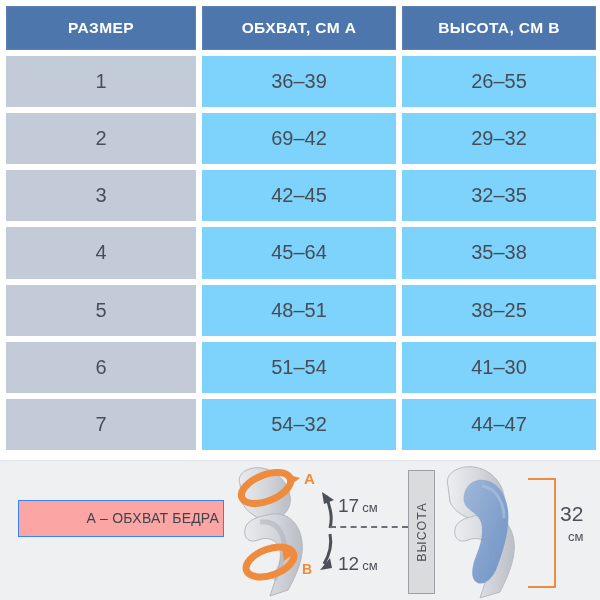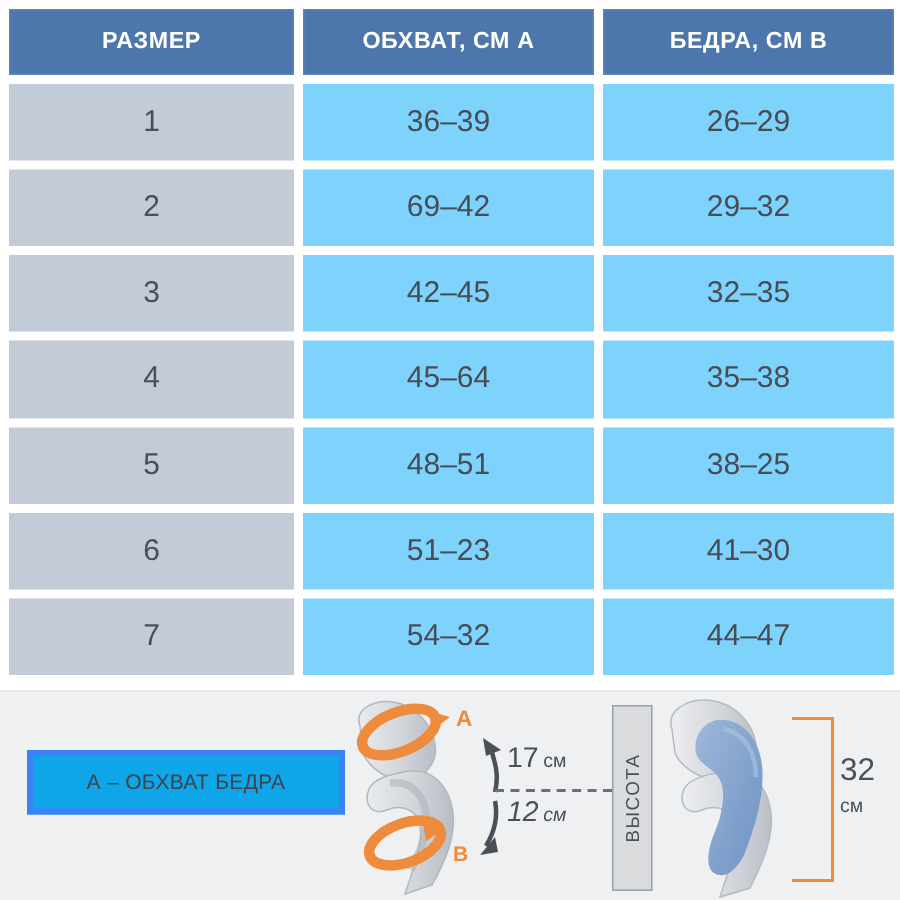--- a/index.html
+++ b/index.html
@@ -80,23 +80,23 @@
     border-top: 1px solid #e2e5e8;
   }
 
   
   .legend-box {
     position: absolute;
     left: 18px;
     top: 500px;
     width: 196px;
     padding: 7px 4px 8px 4px;
-    background: #0ea5e9;
-    border: 4px solid #3b82f6;
-    text-align: center;
+    background: #fca5a5;
+    border: 1px solid #3b82f6;
+    text-align: right;
     color: #3f444b;
     font-size: 14px;
     line-height: 1.45;
     letter-spacing: 0.2px;
   }
 
   
   .diagram-ab {
     position: absolute;
     left: 230px;
@@ -171,47 +171,48 @@
     height: 106px;
     border: 2px solid #ef8b3c;
     border-left: none;
   }
   .meas-32 {
     position: absolute;
     left: 560px;
     top: 500px;
     color: #4b5058;
     line-height: 1.35;
+    text-align: right;
   }
   .meas-32 .big { font-size: 21px; display: block; }
   .meas-32 .unit { font-size: 13px; display: block; }
 </style>
 </head>
 <body>
 
 <div id="root">
 
   <table class="size-table">
     <colgroup>
       <col class="col-size">
         <col class="col-a">
         <col class="col-b">
     </colgroup>
     <thead>
       <tr>
         <th class="hdr-cell">РАЗМЕР</th>
         <th class="hdr-cell">ОБХВАТ, СМ A</th>
-        <th class="hdr-cell">БЕДРА, СМ B</th>
+        <th class="hdr-cell">ВЫСОТА, СМ B</th>
       </tr>
     </thead>
     <tbody>
       <tr>
         <td class="cell-size">1</td>
         <td class="cell-val">36–39</td>
-        <td class="cell-val">26–29</td>
+        <td class="cell-val">26–55</td>
       </tr>
       <tr>
         <td class="cell-size">2</td>
         <td class="cell-val">69–42</td>
         <td class="cell-val">29–32</td>
       </tr>
       <tr>
         <td class="cell-size">3</td>
         <td class="cell-val">42–45</td>
         <td class="cell-val">32–35</td>
@@ -221,21 +222,21 @@
         <td class="cell-val">45–64</td>
         <td class="cell-val">35–38</td>
       </tr>
       <tr>
         <td class="cell-size">5</td>
         <td class="cell-val">48–51</td>
         <td class="cell-val">38–25</td>
       </tr>
       <tr>
         <td class="cell-size">6</td>
-        <td class="cell-val">51–23</td>
+        <td class="cell-val">51–54</td>
         <td class="cell-val">41–30</td>
       </tr>
       <tr>
         <td class="cell-size">7</td>
         <td class="cell-val">54–32</td>
         <td class="cell-val">44–47</td>
       </tr>
     </tbody>
   </table>
 
@@ -279,21 +280,21 @@
       <polygon points="90,108 100,96 102,106" fill="#4b5058"></polygon>
     </svg>
   </div>
 
   <div class="meas-dash"></div>
 
   <div class="meas-ab">
     <div class="meas-line">
       <span>17</span><span class="unit">см</span>
     </div>
-    <div class="meas-line" style="margin-top:8px;font-style:italic;">
+    <div class="meas-line" style="margin-top:30px;">
       <span>12</span><span class="unit">см</span>
     </div>
   </div>
 
   <div class="height-label">
     <span>ВЫСОТА</span>
   </div>
 
   <div class="diagram-brace">
     <svg width="110" height="138" viewBox="0 0 110 138">

